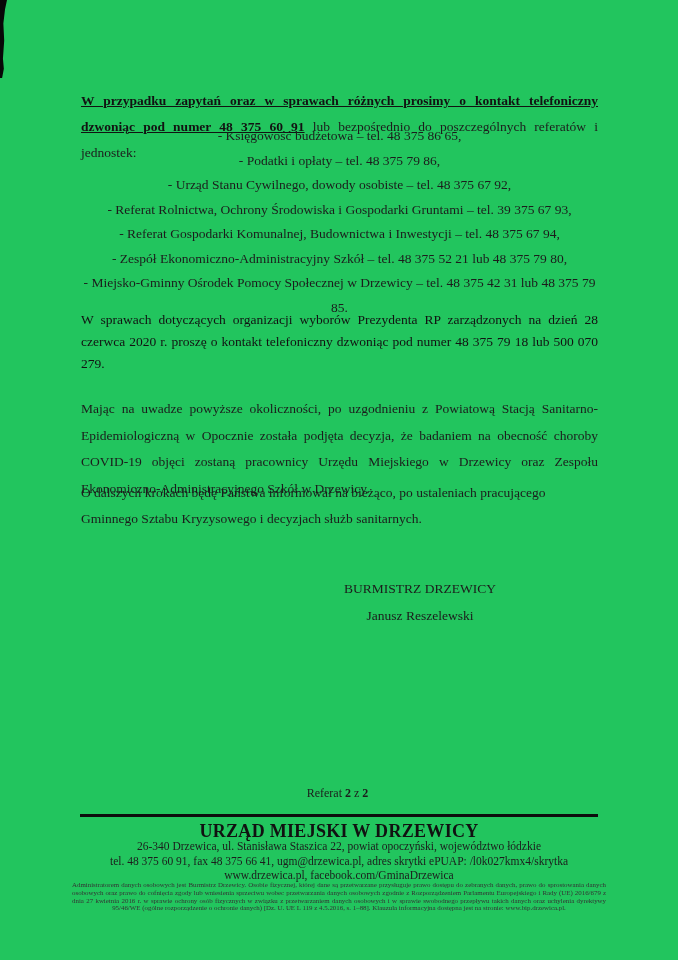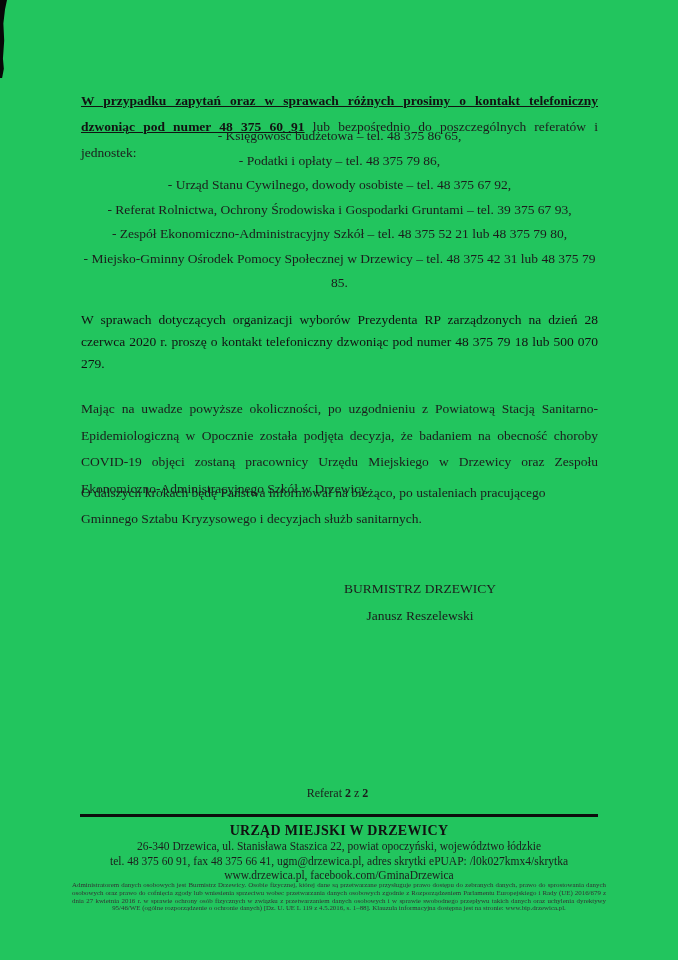--- a/index.html
+++ b/index.html
@@ -74,21 +74,21 @@
     margin: 0;
   }
   .footer {
     position: absolute;
     left: 0;
     top: 823px;
     width: 678px;
     text-align: center;
   }
   .footer-title {
-    font-size: 14px;
+    font-size: 18px;
     font-weight: bold;
     letter-spacing: 0.3px;
     line-height: 16px;
     color: #111;
   }
   .footer-line {
     font-size: 11.5px;
     line-height: 14.5px;
   }
   .legal-note {
@@ -110,20 +110,21 @@
 
   <div class="scan-artifact"></div>
 
   <p class="block intro"><span class="bold-underline">W przypadku zapytań oraz w sprawach różnych prosimy o kontakt telefoniczny dzwoniąc pod numer 48 375 60 91</span><span> lub bezpośrednio do poszczególnych referatów i jednostek:</span></p>
 
   <div class="block contact-list">
     <p>- Księgowość budżetowa – tel. 48 375 86 65,</p>
     <p>- Podatki i opłaty – tel. 48 375 79 86,</p>
     <p>- Urząd Stanu Cywilnego, dowody osobiste – tel. 48 375 67 92,</p>
     <p>- Referat Rolnictwa, Ochrony Środowiska i Gospodarki Gruntami – tel. 39 375 67 93,</p>
+    <p>- Referat Gospodarki Komunalnej, Budownictwa i Inwestycji – tel. 48 375 67 94,</p>
     <p>- Zespół Ekonomiczno-Administracyjny Szkół – tel. 48 375 52 21 lub 48 375 79 80,</p>
     <p>- Miejsko-Gminny Ośrodek Pomocy Społecznej w Drzewicy – tel. 48 375 42 31 lub 48 375 79 85.</p>
   </div>
 
   <p class="block elections">W sprawach dotyczących organizacji wyborów Prezydenta RP zarządzonych na dzień 28 czerwca 2020 r. proszę o kontakt telefoniczny dzwoniąc pod numer 48 375 79 18 lub 500 070 279.</p>
 
   <p class="block majac">Mając na uwadze powyższe okoliczności, po uzgodnieniu z Powiatową Stacją Sanitarno-Epidemiologiczną w Opocznie została podjęta decyzja, że badaniem na obecność choroby COVID-19 objęci zostaną pracownicy Urzędu Miejskiego w Drzewicy oraz Zespołu Ekonomiczno-Administracyjnego Szkół w Drzewicy.</p>
 
   <p class="block closing">O dalszych krokach będę Państwa informował na bieżąco, po ustaleniach pracującego Gminnego Sztabu Kryzysowego i decyzjach służb sanitarnych.</p>
 

